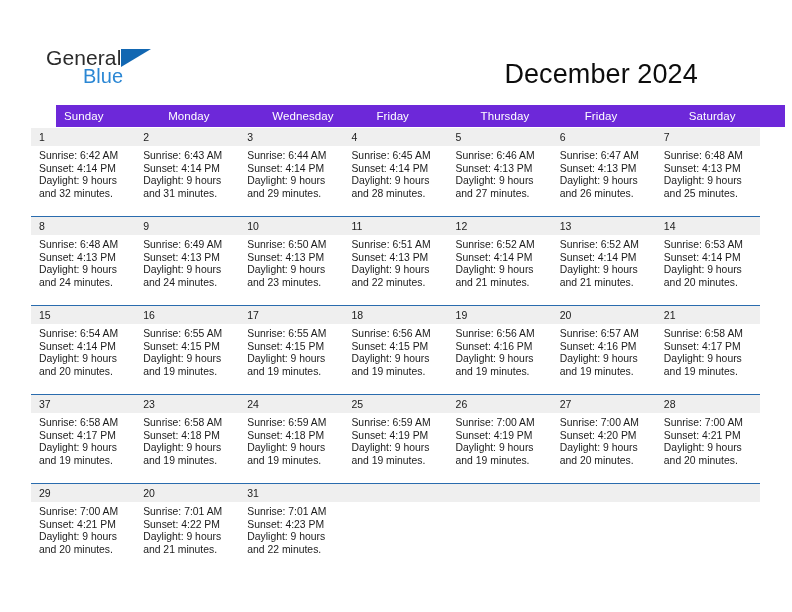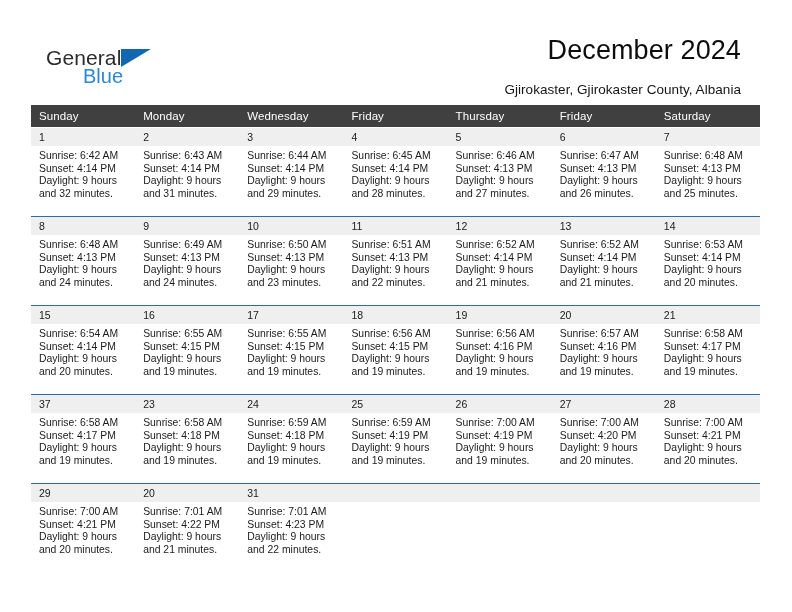--- a/index.html
+++ b/index.html
@@ -58,22 +58,22 @@
     font-size: 20px;
     color: #2b87d4;
     margin-left: 37px;
     margin-top: -2px;
     font-family: Liberation Sans, sans-serif;
   }
 
   .title-block {
     position: absolute;
     right: 36px;
-    top: 20px;
-    text-align: right;
+    top: 44px;
+    text-align: left;
   }
   .cal-title {
     font-size: 27px;
     font-weight: normal;
     color: #0d0d0d;
     letter-spacing: 0.1px;
     line-height: 1.15;
     margin: 0;
   }
   .cal-subtitle {
@@ -86,21 +86,22 @@
   
   .calendar {
     position: absolute;
     left: 31px;
     top: 105px;
     width: 729px;
   }
   .weekday-row {
     display: flex;
     width: 100%;
-    background: #404040;
+    background: #6d28d9;
+    margin-left: 25px;
   }
   .weekday {
     flex: 1 1 0;
     color: #ffffff;
     font-size: 11.5px;
     padding: 5px 0 5px 8px;
     letter-spacing: 0.1px;
     min-width: 0;
   }
   .week-row {

